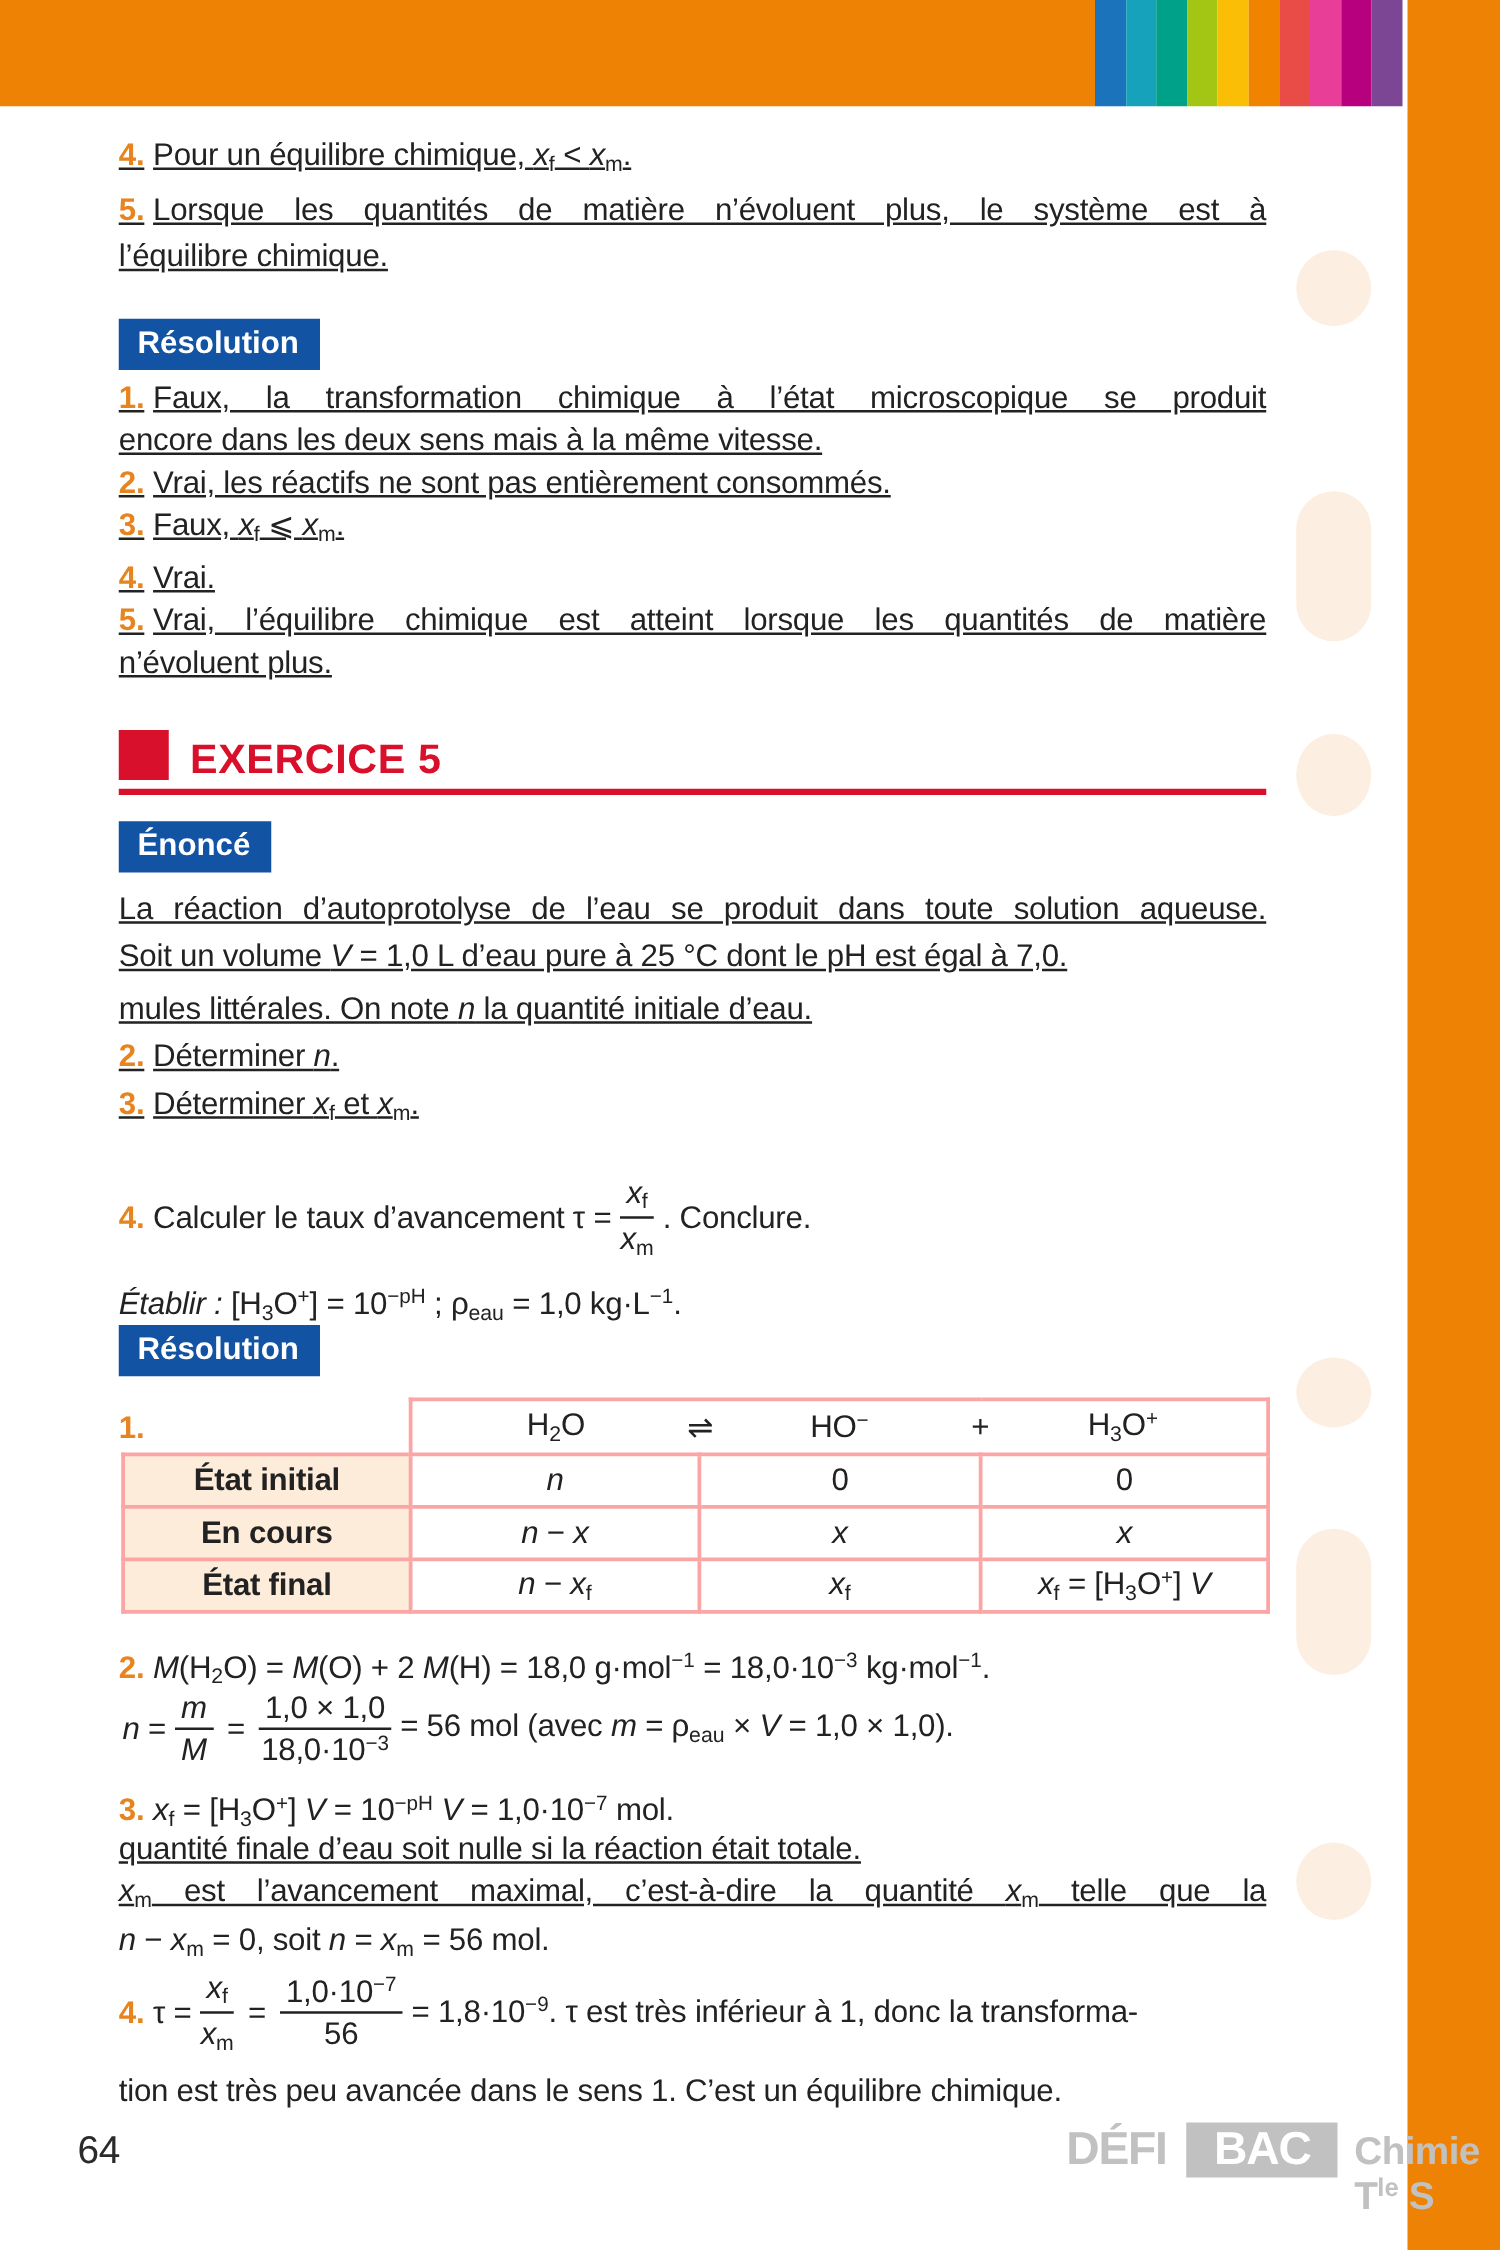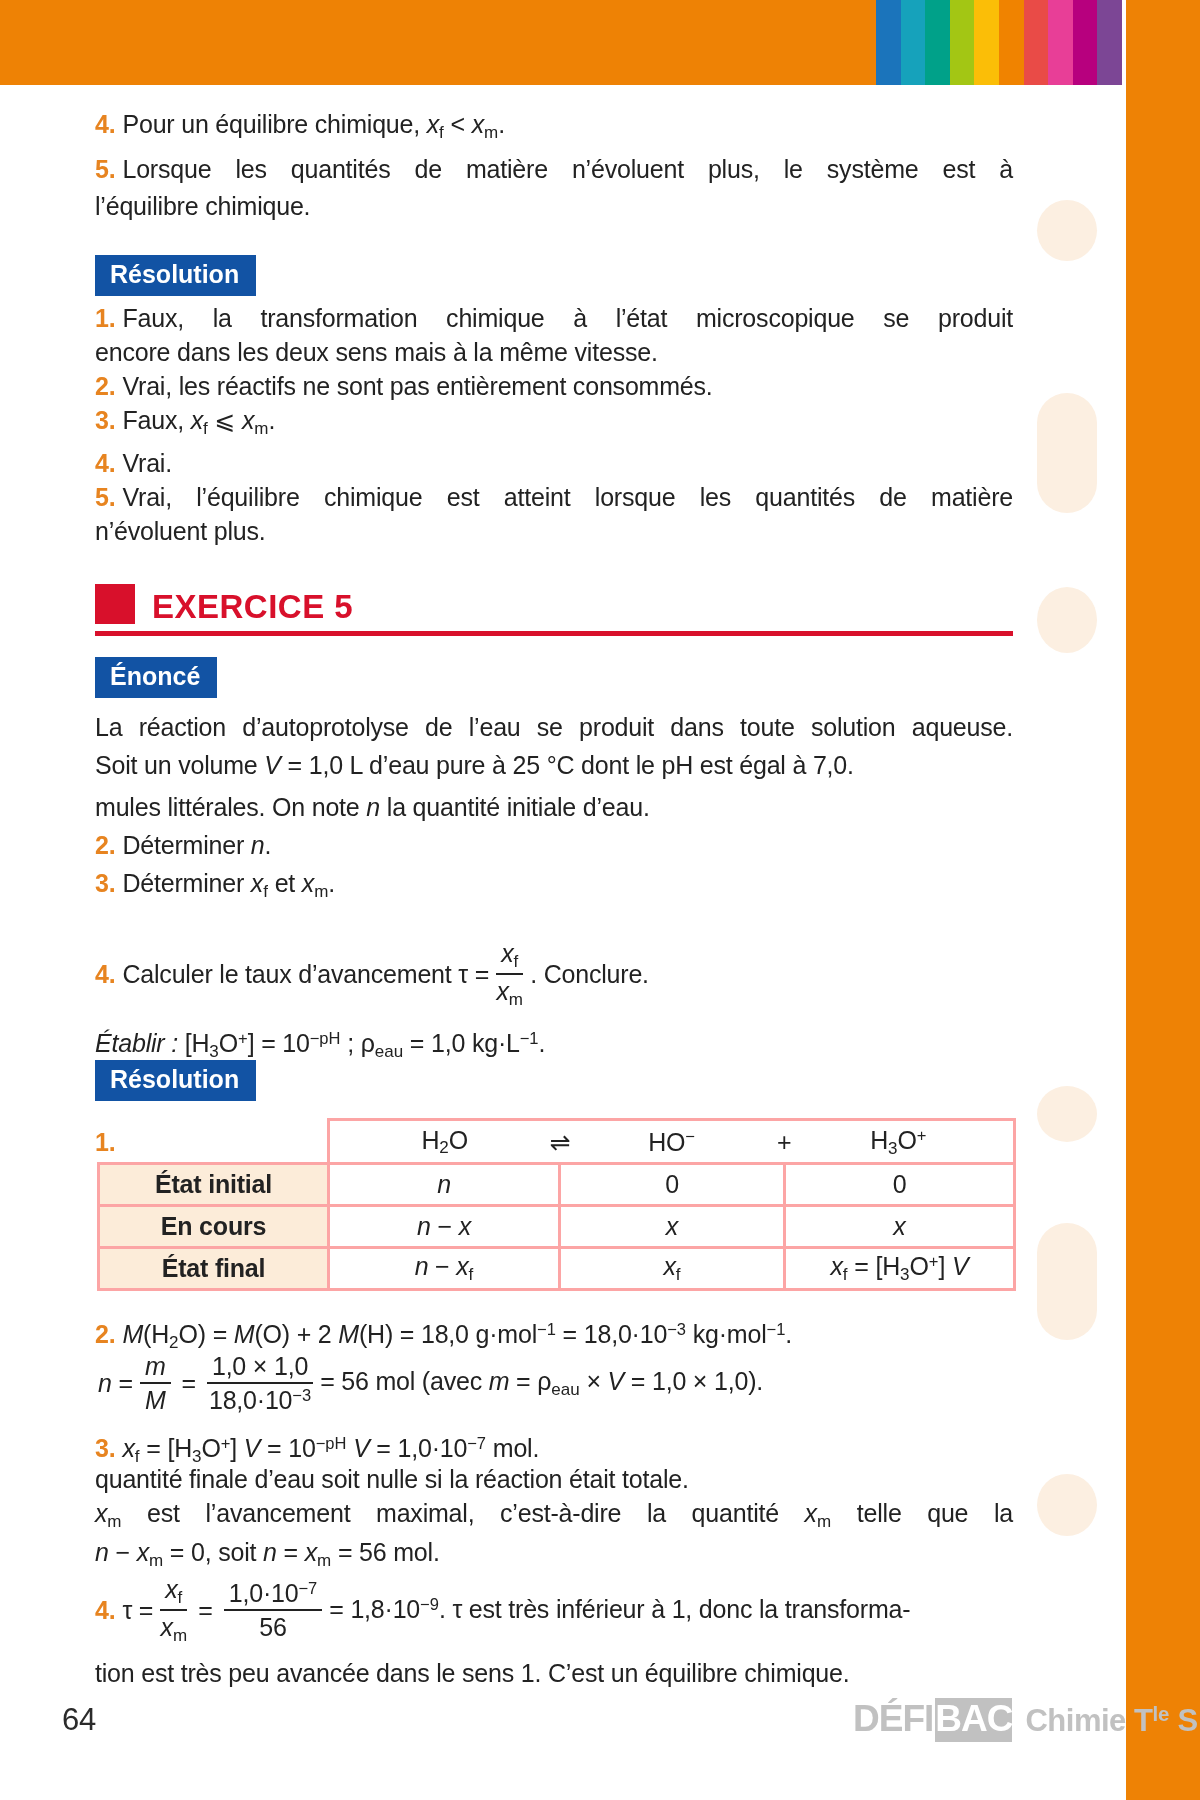--- a/index.html
+++ b/index.html
@@ -7,21 +7,21 @@
         font-family:"Liberation Sans","DejaVu Sans",sans-serif;color:#222;letter-spacing:-0.2px;}
   
   .banner{position:absolute;left:0;top:0;width:876px;height:85px;background:#ee8205;}
   .stripes{position:absolute;left:876px;top:0;width:246px;height:85px;display:flex;}
   .stripes div{flex:1 1 0;}
   .sidebar{position:absolute;left:1126px;top:0;width:74px;height:1800px;background:#ee8205;}
   .blob{position:absolute;background:#fcefe1;z-index:0;}
   
   .blk{position:absolute;z-index:1;}
   .line{white-space:nowrap;}
-  .wrapblk .line{white-space:normal;}
+  .wrapblk .line{white-space:normal;text-decoration:underline;}
   .j{text-align:justify;text-align-last:justify;}
   .onum{color:#e78420;font-weight:bold;margin-right:7px;}
   .body25{font-size:25px;}
   sub{font-size:68%;font-style:normal;vertical-align:-0.28em;letter-spacing:0;}
   sup{font-size:66%;font-style:normal;vertical-align:0.5em;letter-spacing:0;}
   i{font-style:italic;}
   
   .bluebox{position:absolute;z-index:1;background:#1253a4;color:#fff;font-weight:bold;
            font-size:25px;padding:5px 17px 7px 15px;letter-spacing:0;}
   
@@ -38,21 +38,21 @@
   table.avtable{position:absolute;z-index:1;border-collapse:collapse;table-layout:fixed;font-size:25px;}
   table.avtable td{border:3px solid #fca5a5;text-align:center;vertical-align:middle;padding:0;}
   table.avtable td.blank{border:none;background:none;}
   table.avtable td.lab{background:#fcecd9;font-weight:bold;letter-spacing:-0.2px;}
   table.avtable td.thead{position:relative;}
   .thead span{position:absolute;top:50%;transform:translate(-50%,-50%);white-space:nowrap;}
   
   .pagenum{position:absolute;z-index:1;font-size:31px;color:#2b2b2b;}
   .logo{position:absolute;z-index:1;display:flex;align-items:baseline;color:#c1c1c1;font-weight:bold;}
   .logo .defi{font-size:37px;letter-spacing:-1px;}
-  .logo .bacbox{background:#c1c1c1;color:#fff;font-size:37px;padding:0 0 2px;margin-left:2px;letter-spacing:-1px;}
+  .logo .bacbox{background:#c1c1c1;color:#fff;font-size:37px;padding:0 22px 2px;margin-left:16px;letter-spacing:-1px;}
   .logo .subj{font-size:31px;margin-left:13px;letter-spacing:-0.5px;}
 </style>
 </head>
 <body>
 
 <div class="page">
 
   <div class="banner"></div>
   <div class="stripes">
     <div style="background: rgb(27, 116, 187);"></div>

